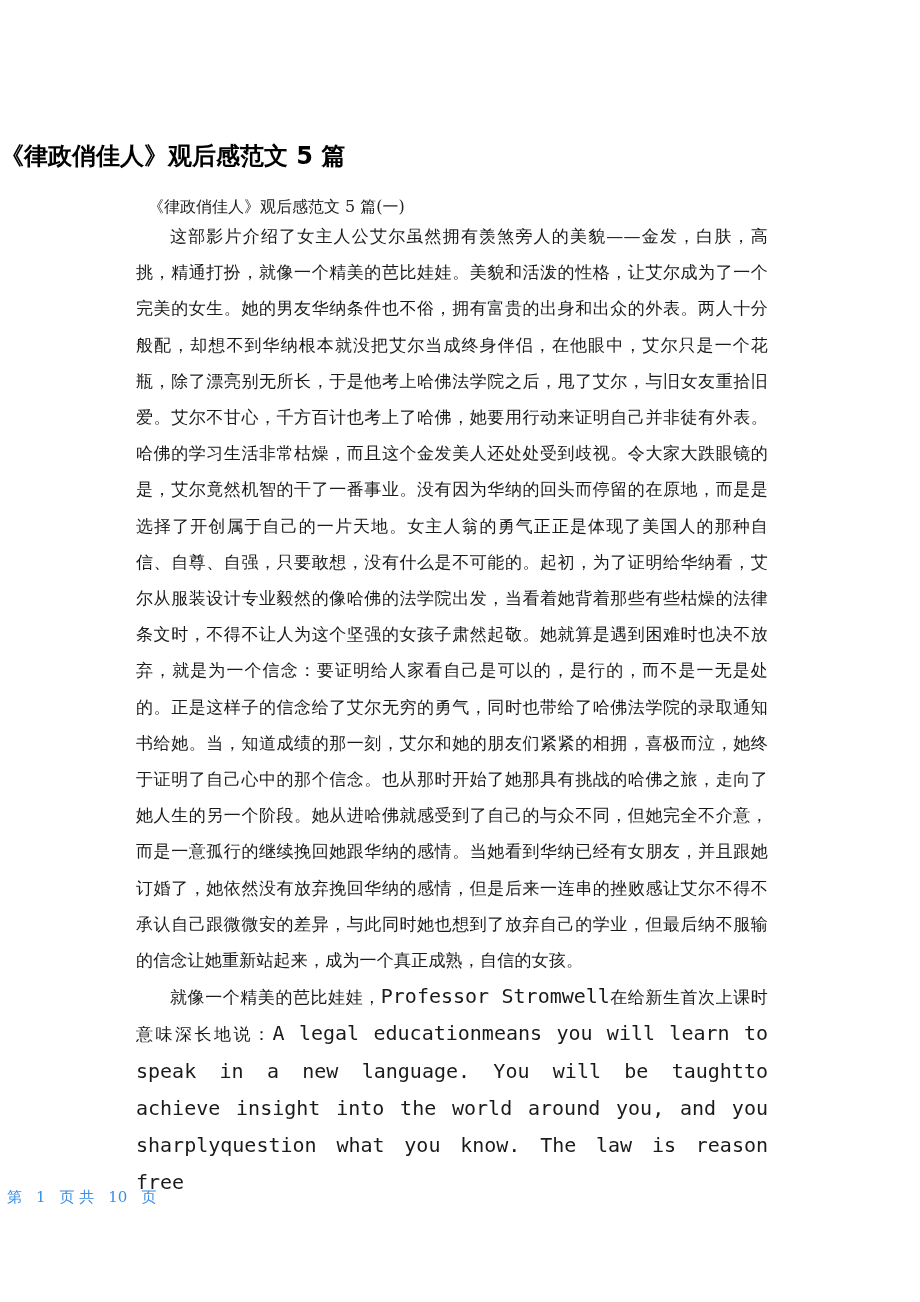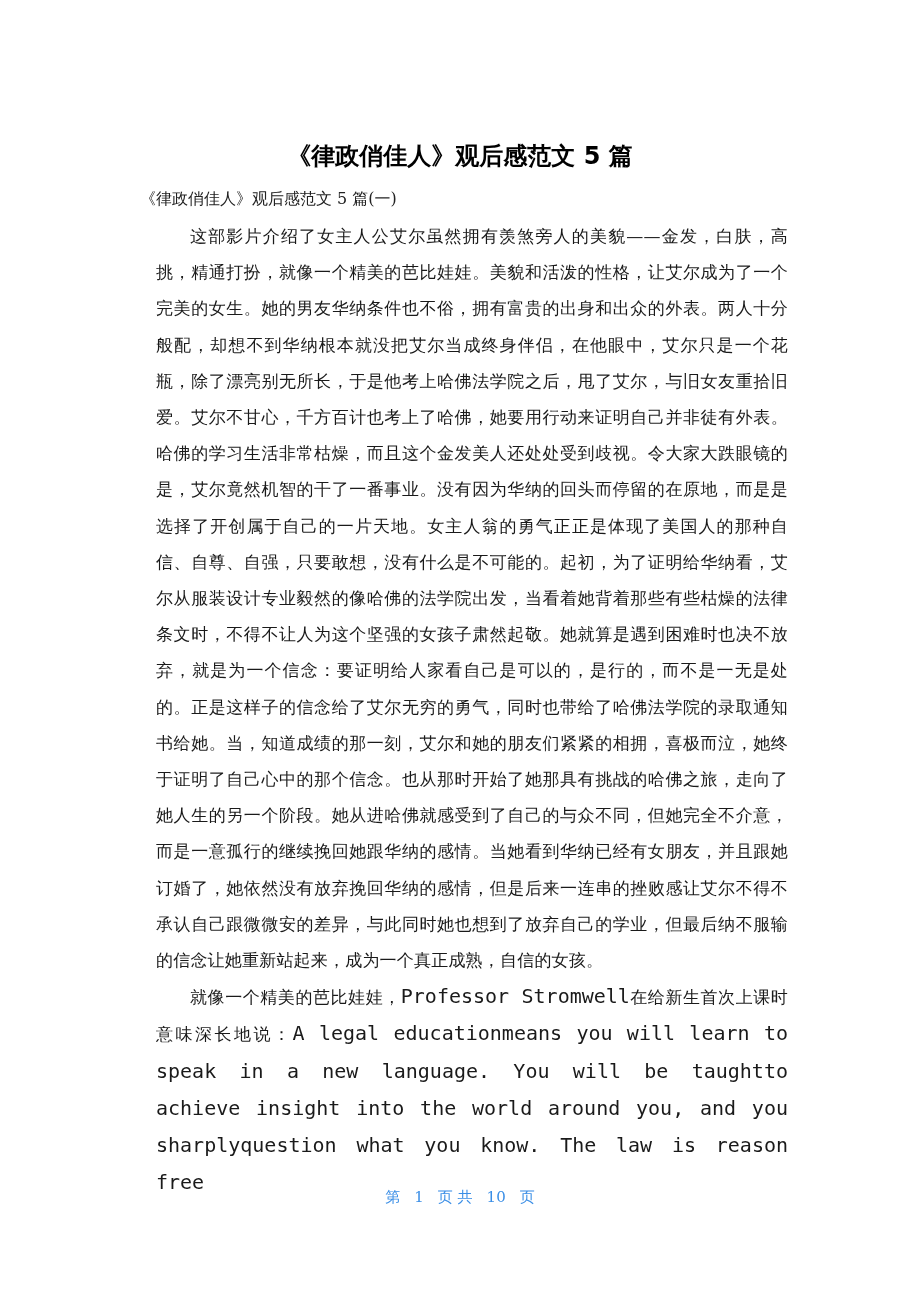--- a/index.html
+++ b/index.html
@@ -19,41 +19,41 @@
       position: absolute;
       left: 0; top: 0;
       width: 920px;
       height: 1302px;
     }
     .doc-title {
       position: absolute;
       left: 0;
       width: 920px;
       top: 138px;
-      text-align: center;
+      text-align: left;
       font-family: "DejaVu Sans", "Liberation Sans", sans-serif;
       font-weight: bold;
       font-size: 24px;
       line-height: 36px;
       color: #000000;
       margin: 0;
     }
     .section-heading {
       position: absolute;
       left: 140px;
       top: 187px;
       font-size: 16px;
       line-height: 24px;
-      margin: 0;
+      margin: 8px;
       font-weight: normal;
       color: #222222;
     }
     .body {
       position: absolute;
-      left: 156px;
+      left: 136px;
       top: 218px;
       width: 632px;
     }
     .para {
       margin: 0;
       font-size: 17px;
       line-height: 36.2px;
       text-indent: 34px;
       text-align: justify;
       color: #1a1a1a;
@@ -62,21 +62,21 @@
     .para .en {
       font-family: "DejaVu Sans Mono", "Liberation Mono", monospace;
       font-size: 20px;
       letter-spacing: 0;
     }
     .footer {
       position: absolute;
       left: 0;
       width: 920px;
       top: 1186px;
-      text-align: center;
+      text-align: left;
       font-size: 15px;
       line-height: 22px;
       color: #3a8ee6;
       word-spacing: 0;
     }
     .footer span {
       display: inline-block;
       margin: 0 7px;
     }
   </style>

